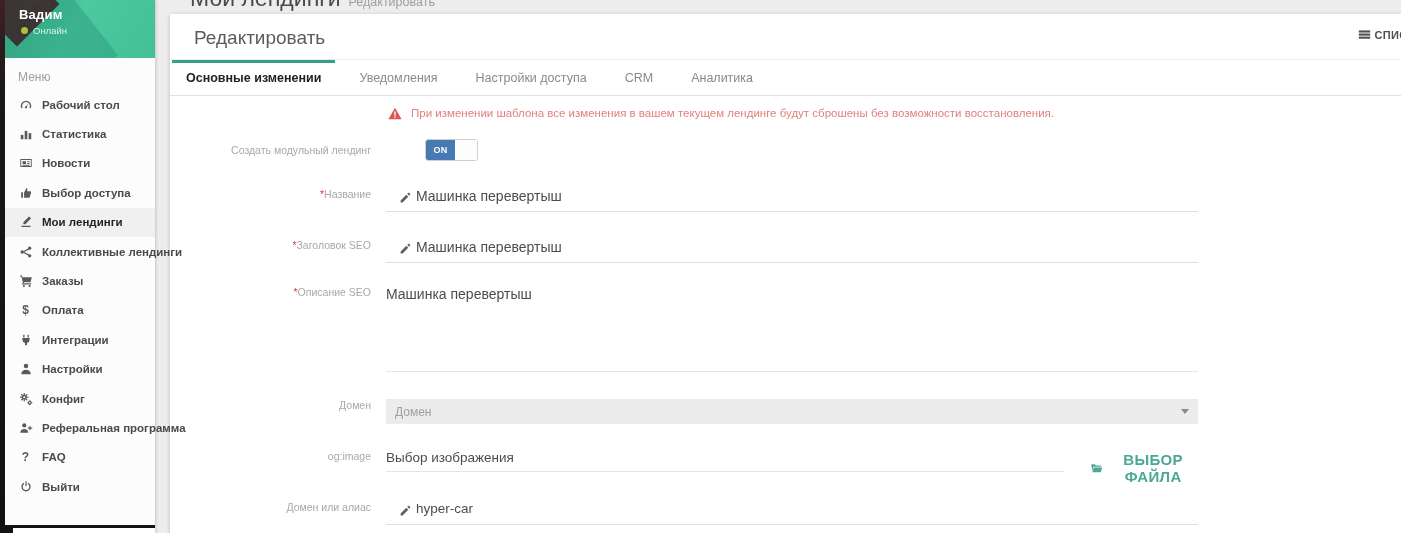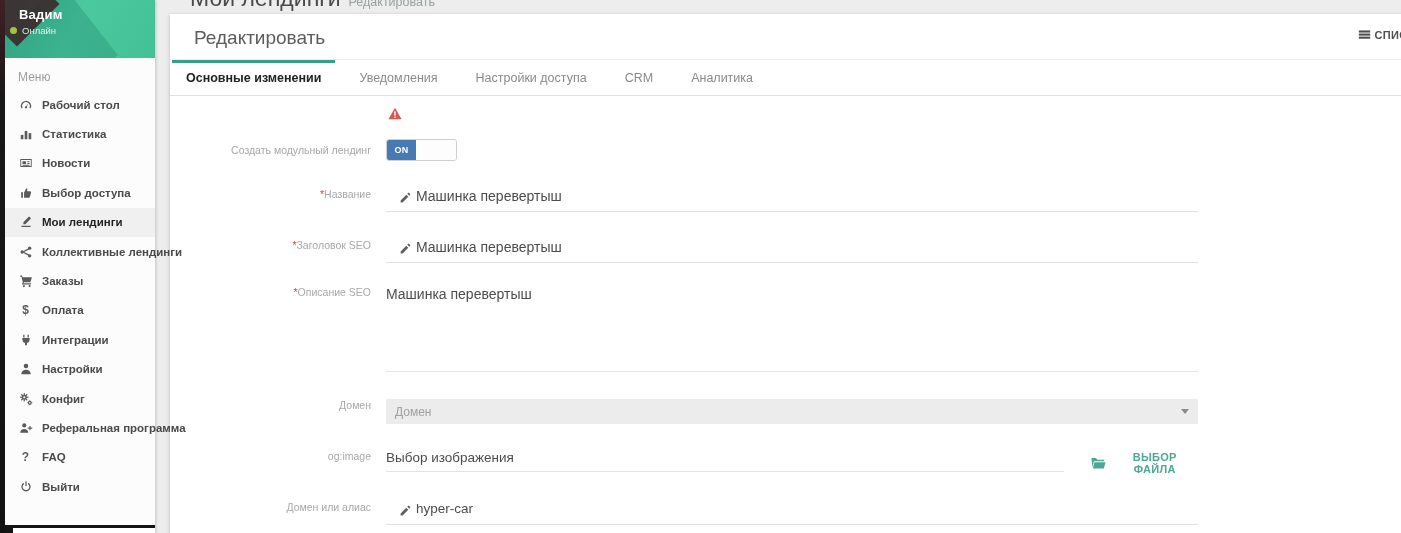--- a/index.html
+++ b/index.html
@@ -34,21 +34,21 @@
   }
   .profile::after{
     content:""; position:absolute; left:-18px; top:-26px; width:60px; height:60px;
     background:#3c2026; transform:rotate(45deg); opacity:.85;
   }
   .profile-name{
     position:absolute; left:14px; top:7px; z-index:2;
     color:#fff; font-size:13px; font-weight:bold; letter-spacing:.2px;
   }
   .profile-status{
-    position:absolute; left:5px; top:25px; z-index:2;
+    position:absolute; left:16px; top:25px; z-index:2;
     color:#d8f3e6; font-size:9.5px; display:flex; align-items:center; gap:5px;
   }
   .status-dot{ width:7px; height:7px; border-radius:50%; background:#a3c43c; display:inline-block; }
   .menu-label{
     margin:12px 0 6px 13px; font-size:12px; color:#9e9e9e;
   }
   .menu{ list-style:none; }
   .menu-item{
     height:29.4px; display:flex; align-items:center; gap:9px;
     padding-left:13px; cursor:pointer; white-space:nowrap;
@@ -107,22 +107,22 @@
   .warning-text{ font-size:11.5px; color:#e0817c; }
   .form-row{ display:flex; }
   .row-label{
     width:208px; min-width:208px; text-align:right; padding-right:7px;
     font-size:10.5px; color:#a8a8a8; line-height:1.2;
   }
   .req{ color:#e53935; }
   .row-control{ margin-left:8px; width:812px; position:relative; }
   .toggle-row{ margin-top:17px; align-items:center; }
   .toggle{
-    display:flex; width:71px; height:22px; border:1px solid #cfcfcf; border-radius:3px;
-    overflow:hidden; cursor:pointer; background:#fff;
+    display:flex; width:53px; height:22px; border:1px solid #cfcfcf; border-radius:3px;
+    overflow:hidden; cursor:pointer; background:#fff;margin-left:39px;
   }
   .toggle-on{
     width:29px; background:#4779b3; color:#fff; font-size:9px; font-weight:bold;
     display:flex; align-items:center; justify-content:center; letter-spacing:.3px;
   }
   .toggle-knob{ flex:1; background:#fdfdfd; }
   .input-row{ margin-top:27px; }
   .pencil{ position:absolute; left:13px; top:3px; width:13px; height:13px; fill:#5f5f5f; }
   .input-line{
     padding-left:30px; font-size:14px; color:#4c4c4c; height:24px;
@@ -142,21 +142,21 @@
     border-left:4px solid transparent; border-right:4px solid transparent;
     border-top:5px solid #8a8a8a;
   }
   .og-row{ margin-top:26px; }
   .og-input{
     width:678px; font-size:13.5px; color:#4c4c4c; height:22px; border-bottom:1px solid #e4e4e4;
   }
   .file-btn{
     position:absolute; left:705px; top:1px;
     display:flex; align-items:center; gap:6px; background:none; border:none; cursor:pointer;
-    font-family:inherit; font-size:11px; font-weight:bold; color:#4ca893; letter-spacing:.3px;
+    font-family:inherit; font-size:15px; font-weight:bold; color:#4ca893; letter-spacing:.3px;
   }
   .file-btn svg{ width:15px; height:13px; fill:#4ca893; }
   .alias-row{ margin-top:29px; }
   .alias-input{ font-size:13.5px; }
 </style>
 </head>
 <body>
 
 <div class="left-strip"></div>
 
@@ -341,20 +341,21 @@
     </div>
 
     <div class="content">
 
       <div class="warning-row">
         <svg viewBox="0 0 16 15">
             <path d="M8 .8L15.6 14H.4z" fill="#d95752"></path>
             <rect x="7.2" y="5" width="1.6" height="5" fill="#fff"></rect>
             <rect x="7.2" y="11" width="1.6" height="1.6" fill="#fff"></rect>
           </svg>
+        <span class="warning-text">При изменении шаблона все изменения в вашем текущем лендинге будут сброшены без возможности восстановления.</span>
       </div>
 
       <div class="form-row toggle-row">
         <div class="row-label">Создать модульный лендинг</div>
         <div class="row-control">
           <div class="toggle">
             <div class="toggle-on">ON</div>
             <div class="toggle-knob"></div>
           </div>
         </div>

